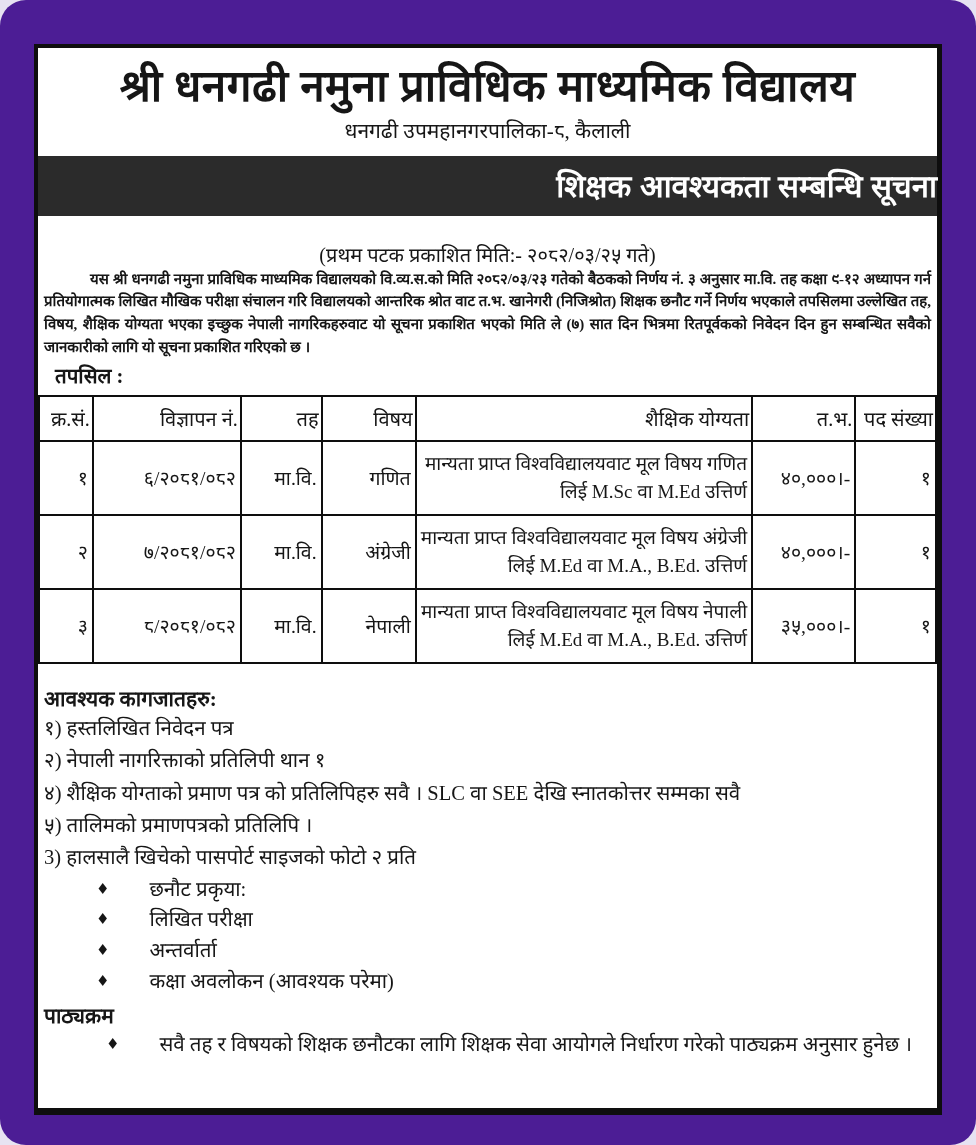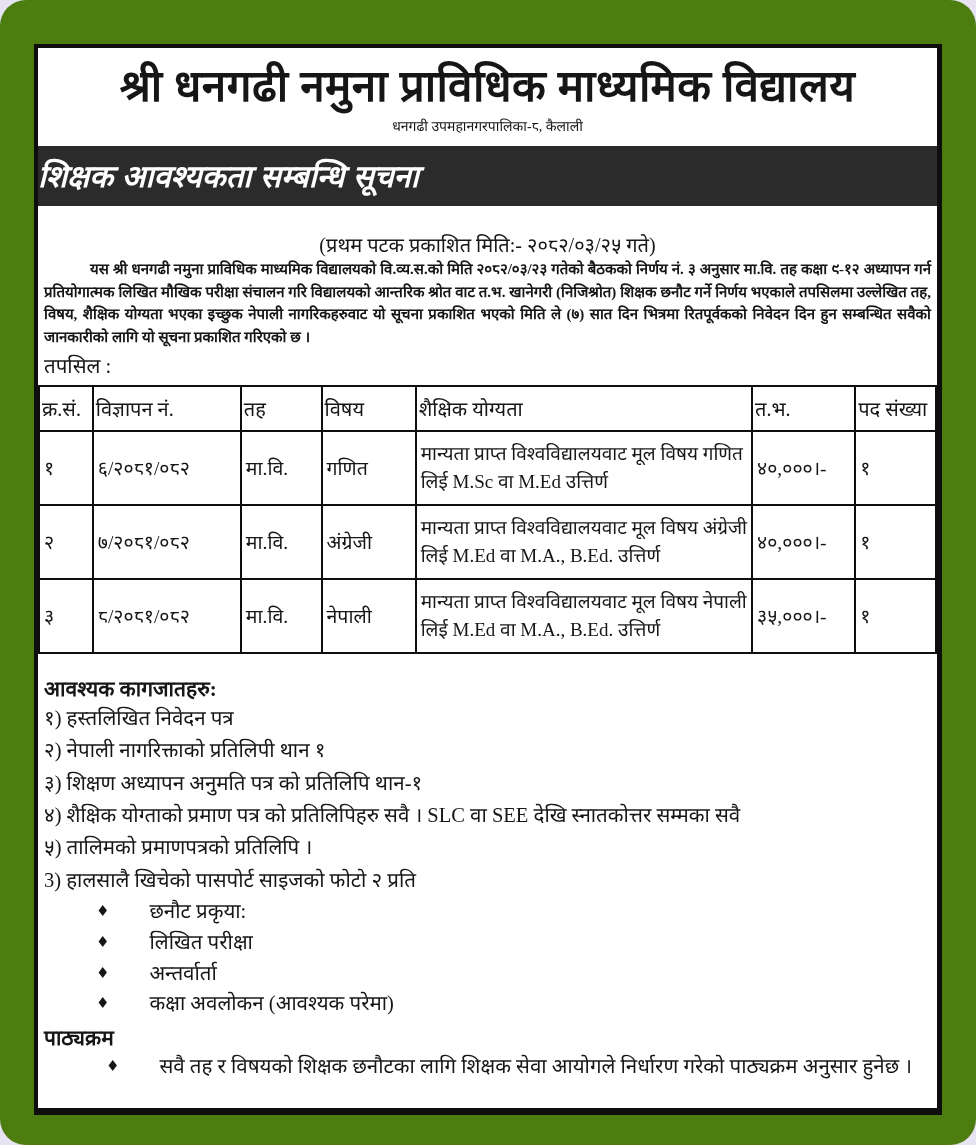--- a/index.html
+++ b/index.html
@@ -5,77 +5,76 @@
   html,body{margin:0;padding:0;}
   body{
     width:976px;height:1145px;
     background:#e7e3f2;
     font-family:"Liberation Serif","DejaVu Serif",serif;
     color:#161616;
     -webkit-font-smoothing:antialiased;
   }
   .card{
     position:absolute;inset:0;
-    background:#4d7c0f;
+    background:#4c1d95;
     border-radius:26px;
     overflow:hidden;
   }
   .frame{
     position:absolute;left:34px;top:44px;right:34px;bottom:30px;
     background:#fff;
     border:4px solid #0e0e0e;
     border-bottom-width:7px;
     border-right-width:5px;
   }
   .pad{padding:0 10px;}
   .school-name{
     margin-top:10px;
     text-align:center;
     font-size:44px;font-weight:700;line-height:1.3;
     letter-spacing:0.5px;
   }
   .address{
     text-align:center;
-    font-size:14px;line-height:1.4;margin-top:2px;
+    font-size:21px;line-height:1.4;margin-top:2px;
   }
   .banner{
     margin-top:9px;
     background:#2b2b2b;
     color:#fff;
-    text-align:left;
+    text-align:right;
     font-family:"Liberation Sans","DejaVu Sans",sans-serif;
     font-weight:700;font-size:31px;
     padding:8px 0 10px 0;
-    font-style:italic;
   }
   .pub-line{
     text-align:center;
     font-size:20px;
     margin-top:25px;
   }
   .body-para{
     font-size:15px;
     line-height:1.52;
     text-align:justify;
     margin:0 6px 0 6px;
     text-indent:46px;
     font-weight:bold;
   }
   .tapasil{
-    font-weight:400;font-size:20.5px;margin:2px 6px 6px 6px;
+    font-weight:700;font-size:20.5px;margin:2px 6px 6px 17px;
   }
   table.vacancy{
     width:100%;
     border-collapse:collapse;
     table-layout:fixed;
     font-size:19.5px;
   }
   table.vacancy th, table.vacancy td{
     border:2.5px solid #0e0e0e;
-    text-align:left;
+    text-align:right;
     vertical-align:middle;
     padding:3px 4px;
   }
   table.vacancy th{font-weight:400;font-size:20px;padding:8px 2px;}
   table.vacancy td{height:66px;}
   td.qual{font-size:19px;line-height:1.45;padding:4px 14px;}
   .docs-head{
     font-weight:700;font-size:21px;margin:20px 6px 0 6px;
   }
   .doc-item{
@@ -162,21 +161,20 @@
           <td class="qual">मान्यता प्राप्त विश्वविद्यालयवाट मूल विषय नेपाली लिई M.Ed वा M.A., B.Ed. उत्तिर्ण</td>
           <td>३५,०००।-</td>
           <td>१</td>
         </tr>
       </tbody>
     </table>
 
     <div class="docs-head">आवश्यक कागजातहरु:</div>
     <div class="doc-item">१) हस्तलिखित निवेदन पत्र</div>
     <div class="doc-item">२) नेपाली नागरिक्ताको प्रतिलिपी थान १</div>
-    <div class="doc-item">३) शिक्षण अध्यापन अनुमति पत्र को प्रतिलिपि थान-१</div>
     <div class="doc-item">४) शैक्षिक योग्ताको प्रमाण पत्र को प्रतिलिपिहरु सवै । SLC वा SEE देखि स्नातकोत्तर सम्मका सवै</div>
     <div class="doc-item">५) तालिमको प्रमाणपत्रको प्रतिलिपि ।</div>
     <div class="doc-item">3) हालसालै खिचेको पासपोर्ट साइजको फोटो २ प्रति</div>
 
     <div class="bullet-row">
       <span class="diamond">♦</span>
       <span>छनौट प्रकृया:</span>
     </div>
     <div class="bullet-row">
       <span class="diamond">♦</span>

